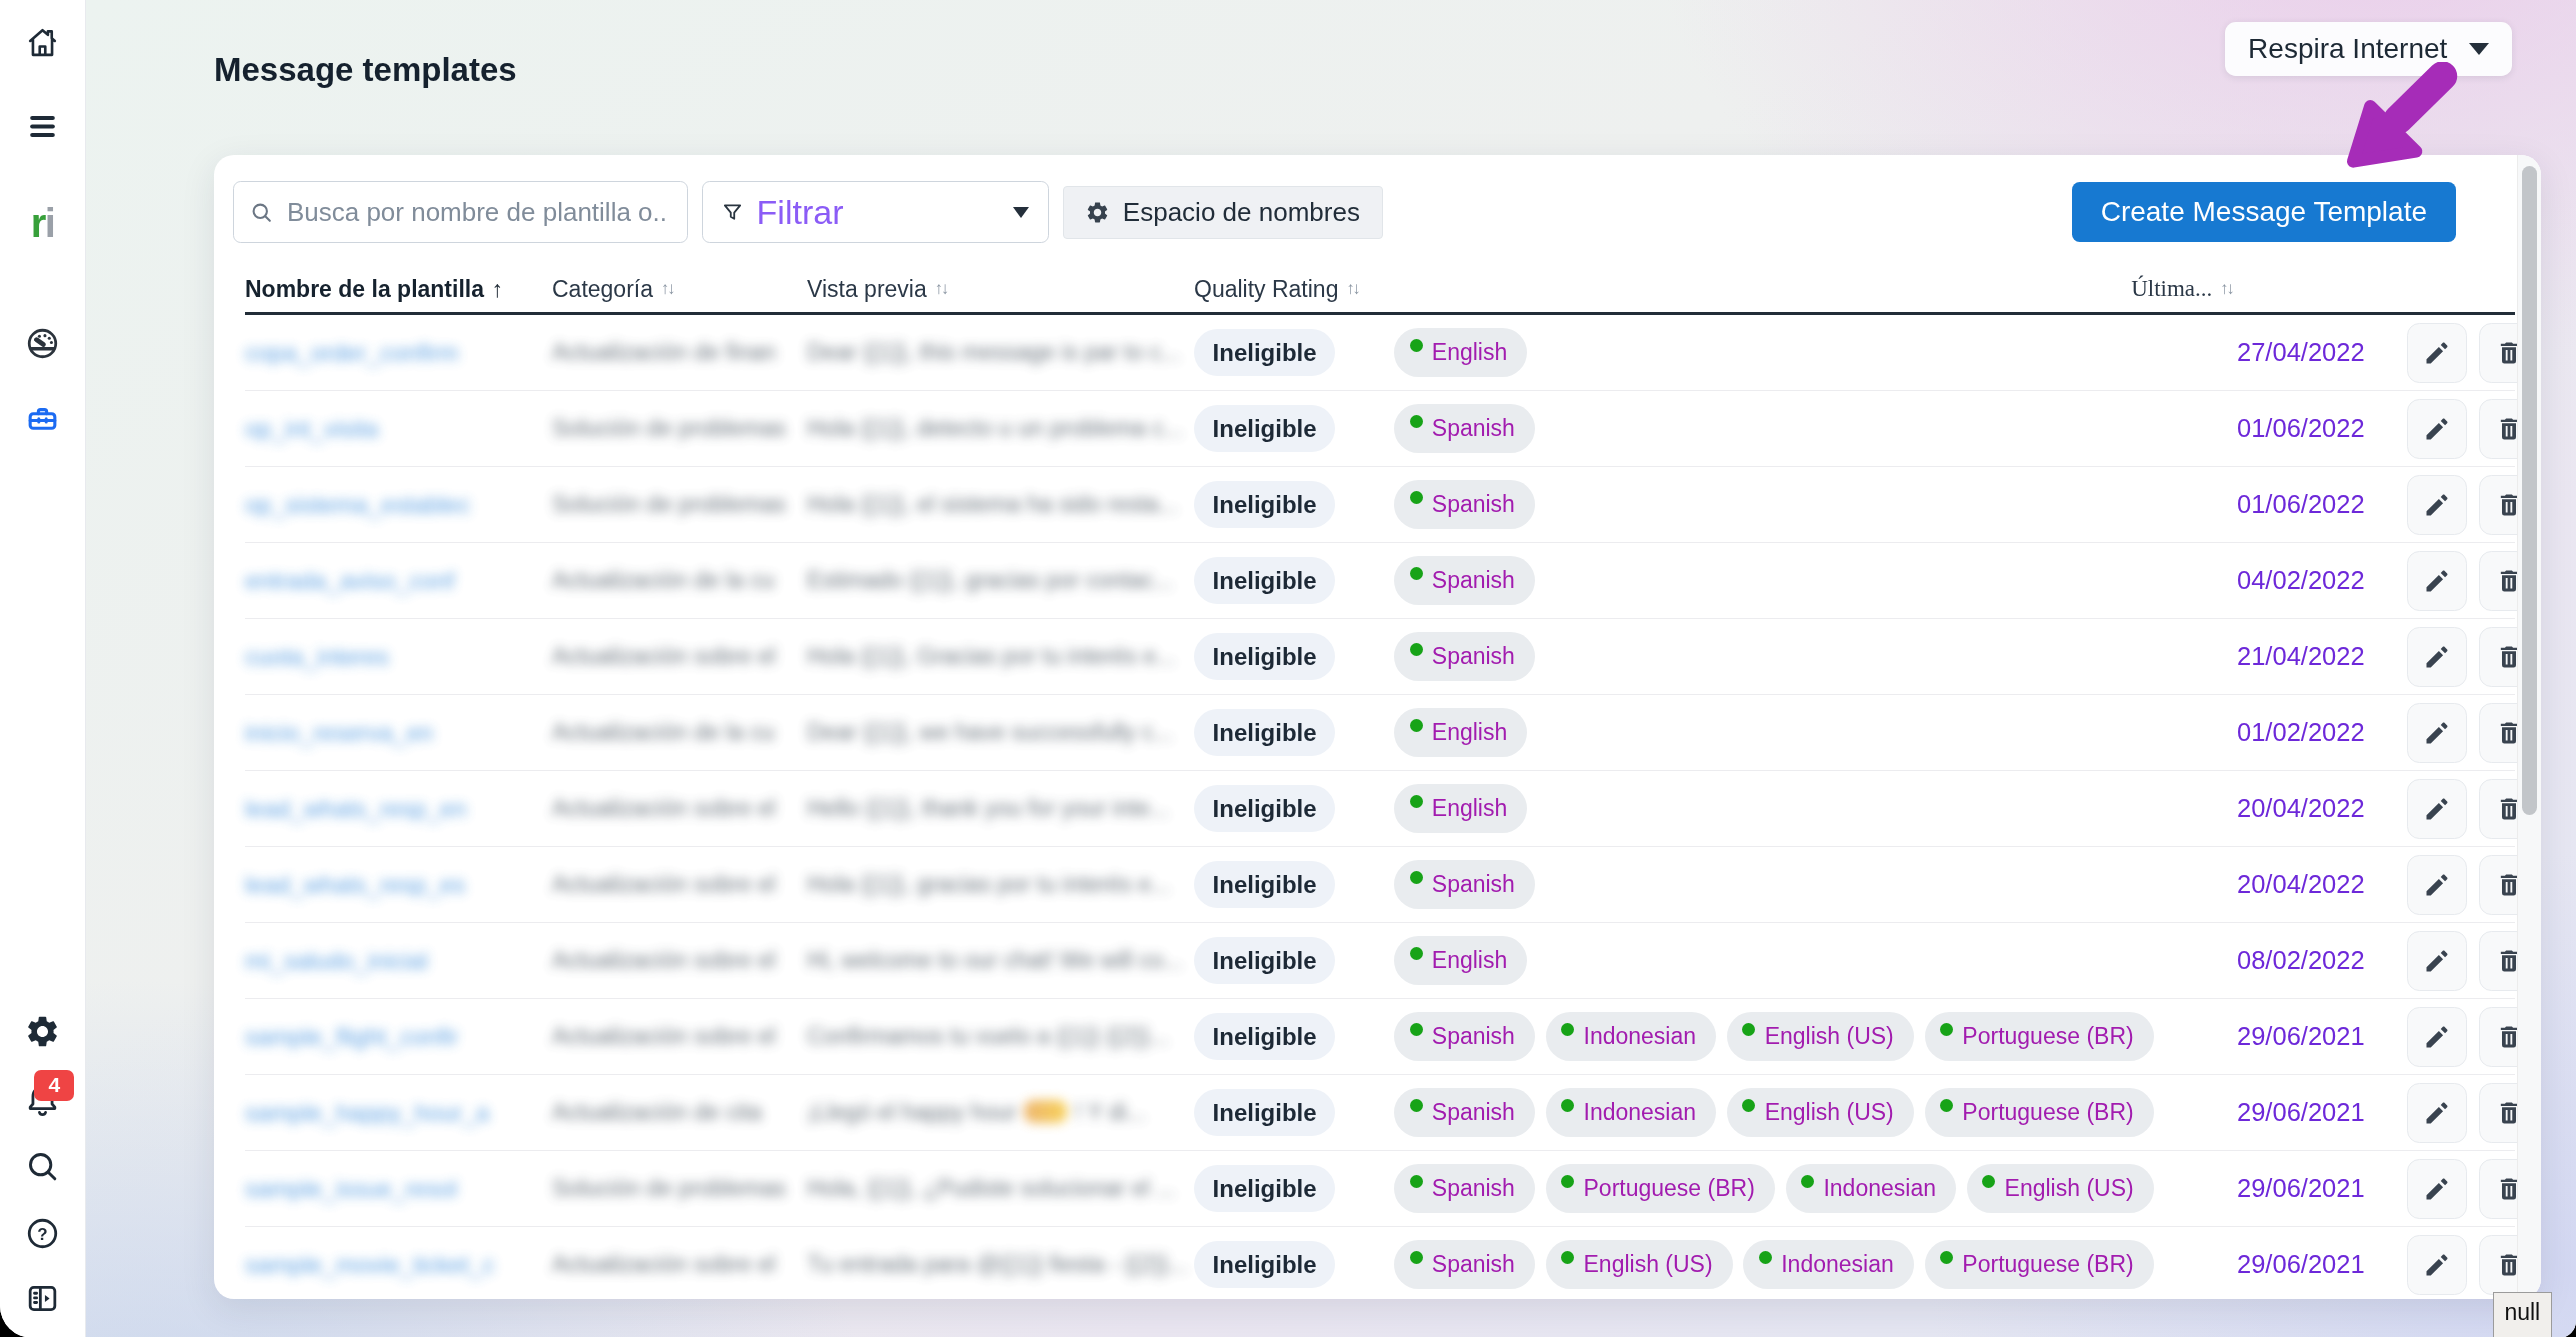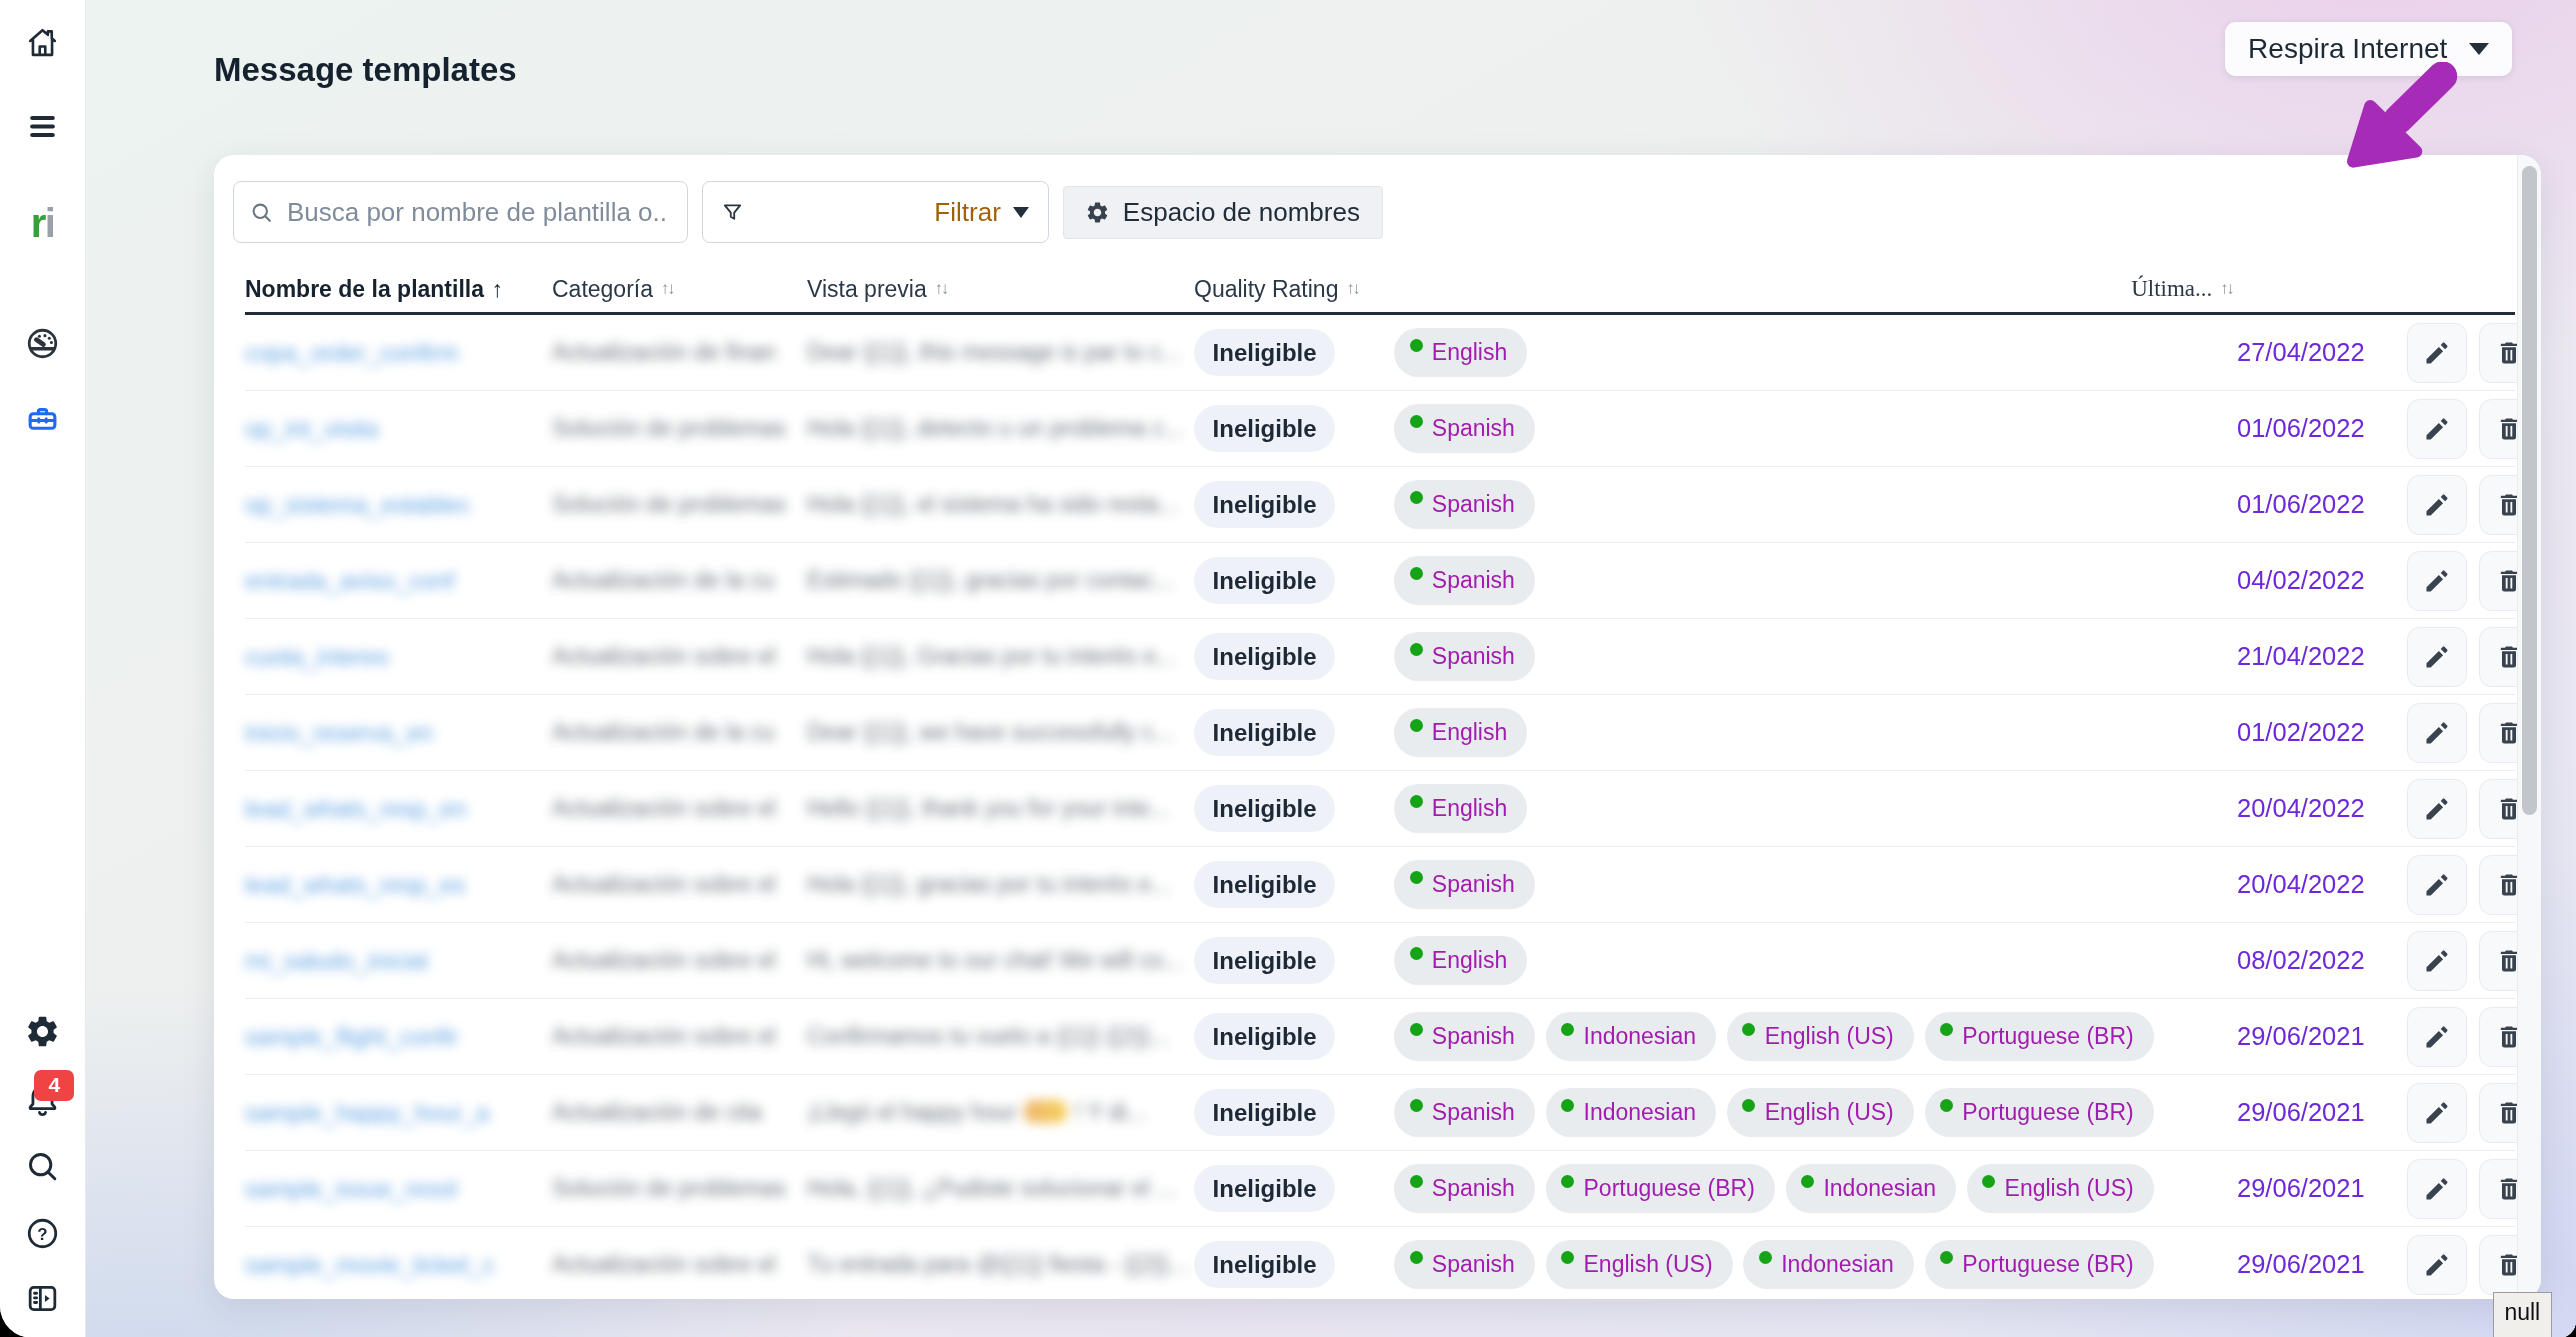--- a/index.html
+++ b/index.html
@@ -41,21 +41,21 @@
         border-radius:20px;box-shadow:0 9.3px 34px rgba(30,40,70,.10);overflow:hidden;}
   .toolbar{display:flex;align-items:center;gap:14px;margin:26px 85px 0 18.6px;}
   .search-box{width:422px;height:60px;border:1.5px solid #ced5dd;border-radius:7.7px;background:#fff;
               display:flex;align-items:center;padding:0 15.5px;gap:10.8px;}
   .search-box svg{flex:0 0 auto;}
   .search-box input{border:none;outline:none;font-size:26px;color:#36414d;width:100%;
                     font-family:inherit;background:transparent;}
   .search-box input::placeholder{color:#808c9a;}
   .filter-box{width:308px;height:60px;border:1.5px solid #ced5dd;border-radius:7.7px;background:#fff;
               display:flex;align-items:center;padding:0 18.6px;gap:12.4px;cursor:pointer;}
-  .filter-box .lbl{font-size:26px;color:#a16207;flex:1;text-align:right;}
+  .filter-box .lbl{font-size:34px;color:#8b5cf6;flex:1;}
   .filter-box .caret{border-top-width:11.6px;border-left-width:8.5px;border-right-width:8.5px;}
   .ns-btn{height:53px;border:1.5px solid #e1e5e9;background:#eff1f4;border-radius:4px;
           display:flex;align-items:center;gap:12.4px;padding:0 21.7px;font-size:26px;color:#212d39;
           cursor:pointer;font-family:inherit;}
   .create-btn{margin-left:auto;height:60px;padding:0 29px;background:#1779d1;color:#fff;
               border:none;border-radius:7.7px;font-size:28px;font-family:inherit;cursor:pointer;}
 
   
   .table{margin:23px 26px 0 31px;}
   .grid{display:grid;grid-template-columns:307px 255px 387px 200px 843px 170px 1fr;
@@ -200,20 +200,21 @@
           <span class="caret"></span>
         </div>
 
         <button class="ns-btn">
           <svg width="25" height="25" viewBox="0 0 24 24" fill="#37424e">
             <path d="M19.14 12.94c.04-.3.06-.61.06-.94s-.02-.64-.07-.94l2.03-1.58c.18-.14.23-.41.12-.61l-1.92-3.32c-.12-.22-.37-.29-.59-.22l-2.39.96c-.5-.38-1.03-.7-1.62-.94l-.36-2.54c-.04-.24-.24-.41-.48-.41h-3.84c-.24 0-.43.17-.47.41l-.36 2.54c-.59.24-1.13.57-1.62.94l-2.39-.96c-.22-.08-.47 0-.59.22L2.74 8.87c-.12.21-.08.47.12.61l2.03 1.58c-.05.3-.09.63-.09.94s.02.64.07.94l-2.03 1.58c-.18.14-.23.41-.12.61l1.92 3.32c.12.22.37.29.59.22l2.39-.96c.5.38 1.03.7 1.62.94l.36 2.54c.05.24.24.41.48.41h3.84c.24 0 .44-.17.47-.41l.36-2.54c.59-.24 1.13-.56 1.62-.94l2.39.96c.22.08.47 0 .59-.22l1.92-3.32c.12-.22.07-.47-.12-.61l-2.01-1.58zM12 15.6c-1.98 0-3.6-1.62-3.6-3.6s1.62-3.6 3.6-3.6 3.6 1.62 3.6 3.6-1.62 3.6-3.6 3.6z"></path>
           </svg>
           <span>Espacio de nombres</span>
         </button>
 
+        <button class="create-btn">Create Message Template</button>
       </div>
 
       <div class="table">
         <div class="grid thead" id="thead">
             <div class="th sorted">
               <span>Nombre de la plantilla</span>
               <span class="sort-asc">↑</span>
             </div>
             <div class="th">
               <span>Categoría</span>

